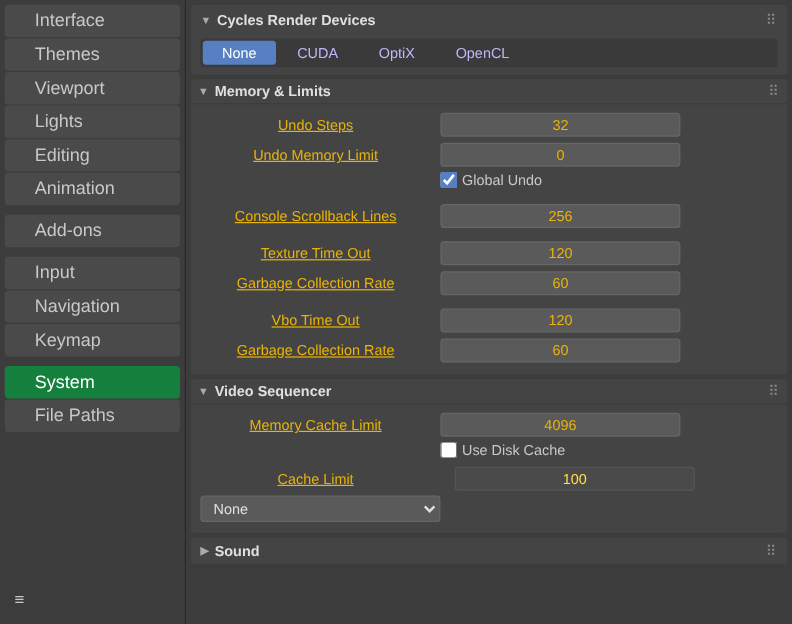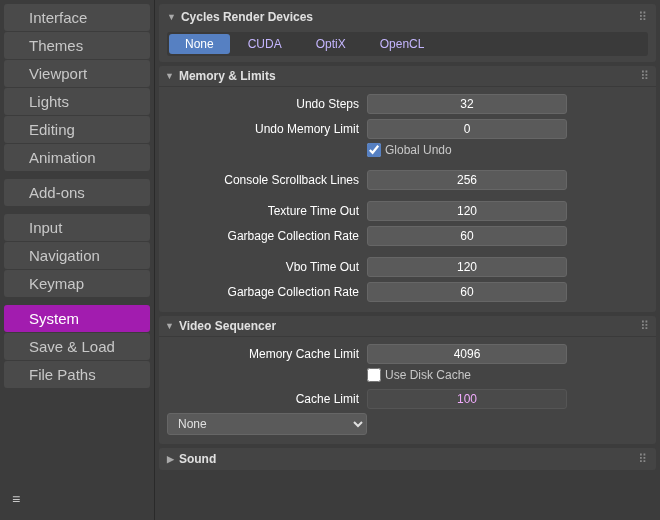--- a/index.html
+++ b/index.html
@@ -29,21 +29,21 @@
     .sidebar-item {
       padding: 5px 25px;
       border-radius: 3px;
       cursor: pointer;
       color: #c8c8c8;
       background: #4a4a4a;
       font-size: 15px;
     }
 
     .sidebar-item.active {
-      background: #a21caf;
+      background: #15803d;
       color: #fff;
     }
 
     .sidebar-divider {
       height: 6px;
     }
 
     .sidebar-bottom {
       margin-top: auto;
       padding: 4px 0;
@@ -158,42 +158,44 @@
     .form-row {
       display: flex;
       align-items: center;
       margin-bottom: 3px;
       min-height: 22px;
     }
 
     .form-label {
       flex: 0 0 auto;
       width: 200px;
-      text-align: right;
+      text-align: center;
       padding-right: 8px;
-      color: #ffffff;
-      font-size: 12px;
+      color: #eab308;
+      font-size: 12px;
+      text-decoration: underline;
     }
 
     .form-value {
       flex: 1;
       background: #5a5a5a;
       border: 1px solid #666;
       border-radius: 3px;
       padding: 2px 6px;
-      color: #ffffff;
+      color: #eab308;
       font-size: 12px;
       text-align: center;
       max-width: 200px;
     }
 
     .form-value.disabled {
       background: #4a4a4a;
-      color: #f0abfc;
+      color: #fde047;
       border-color: #555;
+      margin-left: 12px;
     }
 
     .checkbox-row {
       display: flex;
       align-items: center;
       padding-left: 200px;
       margin-bottom: 6px;
     }
 
     .checkbox-label {
@@ -314,21 +316,20 @@
   <div class="sidebar-item">Editing</div>
   <div class="sidebar-item">Animation</div>
   <div class="sidebar-divider"></div>
   <div class="sidebar-item">Add-ons</div>
   <div class="sidebar-divider"></div>
   <div class="sidebar-item">Input</div>
   <div class="sidebar-item">Navigation</div>
   <div class="sidebar-item">Keymap</div>
   <div class="sidebar-divider"></div>
   <div class="sidebar-item active">System</div>
-  <div class="sidebar-item">Save &amp; Load</div>
   <div class="sidebar-item">File Paths</div>
 
   <div class="sidebar-bottom">
     <div class="hamburger-btn">≡</div>
   </div>
 </div>
 
 <div class="main">
 
   <div class="cycles-section">

